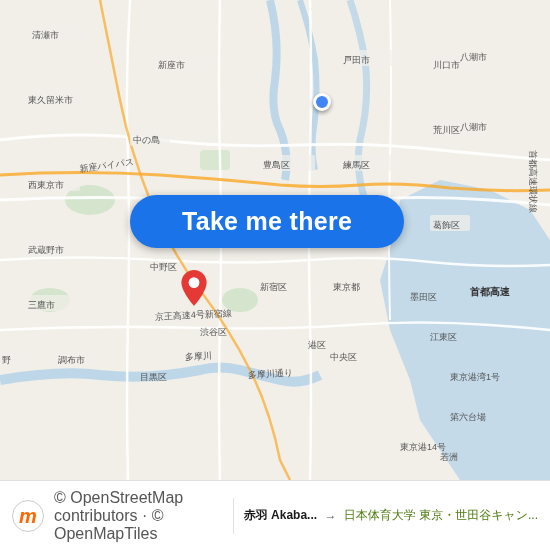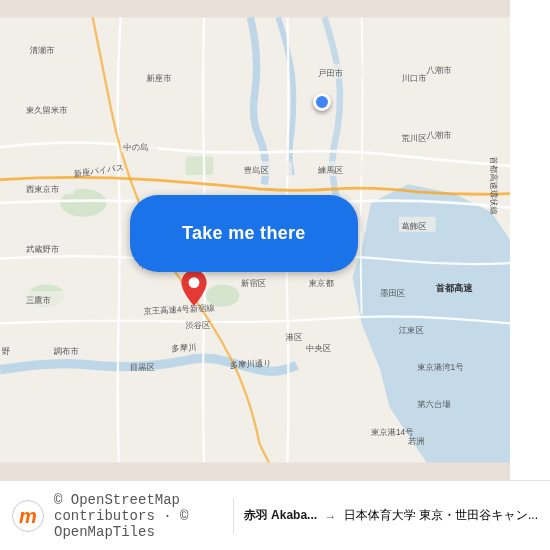--- a/index.html
+++ b/index.html
@@ -5,43 +5,43 @@
     * { margin: 0; padding: 0; box-sizing: border-box; }
     body {
       width: 550px;
       height: 550px;
       overflow: hidden;
       font-family: 'Helvetica Neue', Arial, sans-serif;
       position: relative;
     }
 
     #map-container {
-      width: 510px;
+      width: 550px;
       height: 480px;
       position: relative;
       overflow: hidden;
       background-color: #e8e0d8;
       text-decoration: underline;
     }
 
     #map-svg {
       width: 100%;
       height: 100%;
     }
 
     #take-me-there-btn {
       position: absolute;
       top: 195px;
       left: 130px;
       background-color: #1a73e8;
       color: white;
       border: none;
       border-radius: 28px;
-      padding: 28px 52px;
-      font-size: 18px;
+      padding: 12px 52px;
+      font-size: 25px;
       font-weight: 600;
       cursor: pointer;
       letter-spacing: 0.3px;
       box-shadow: 0 2px 8px rgba(0,0,0,0.3);
       white-space: nowrap;
     }
 
     
     .origin-dot {
       position: absolute;
@@ -97,24 +97,23 @@
 
     .moovit-m {
       font-size: 20px;
       font-weight: 900;
       color: #f60;
       line-height: 1;
       font-style: italic;
     }
 
     #osm-attribution {
-      font-size: 14px;
+      font-size: 16px;
       color: #555;
       flex-grow: 1;
-      font-family: Liberation Mono, monospace;
     }
 
     #route-info {
       font-size: 12px;
       color: #333;
       text-align: right;
       flex-shrink: 0;
       max-width: 300px;
     }
 
@@ -123,21 +122,21 @@
       color: #1a1a1a;
       text-align: right;
     }
 
     .route-arrow {
       color: #555;
       margin: 0 4px;
     }
 
     .route-to {
-      color: #000000;
+      color: #4d7c0f;
     }
 
     .footer-divider {
       width: 1px;
       height: 36px;
       background: #e0e0e0;
       flex-shrink: 0;
     }
 
     

